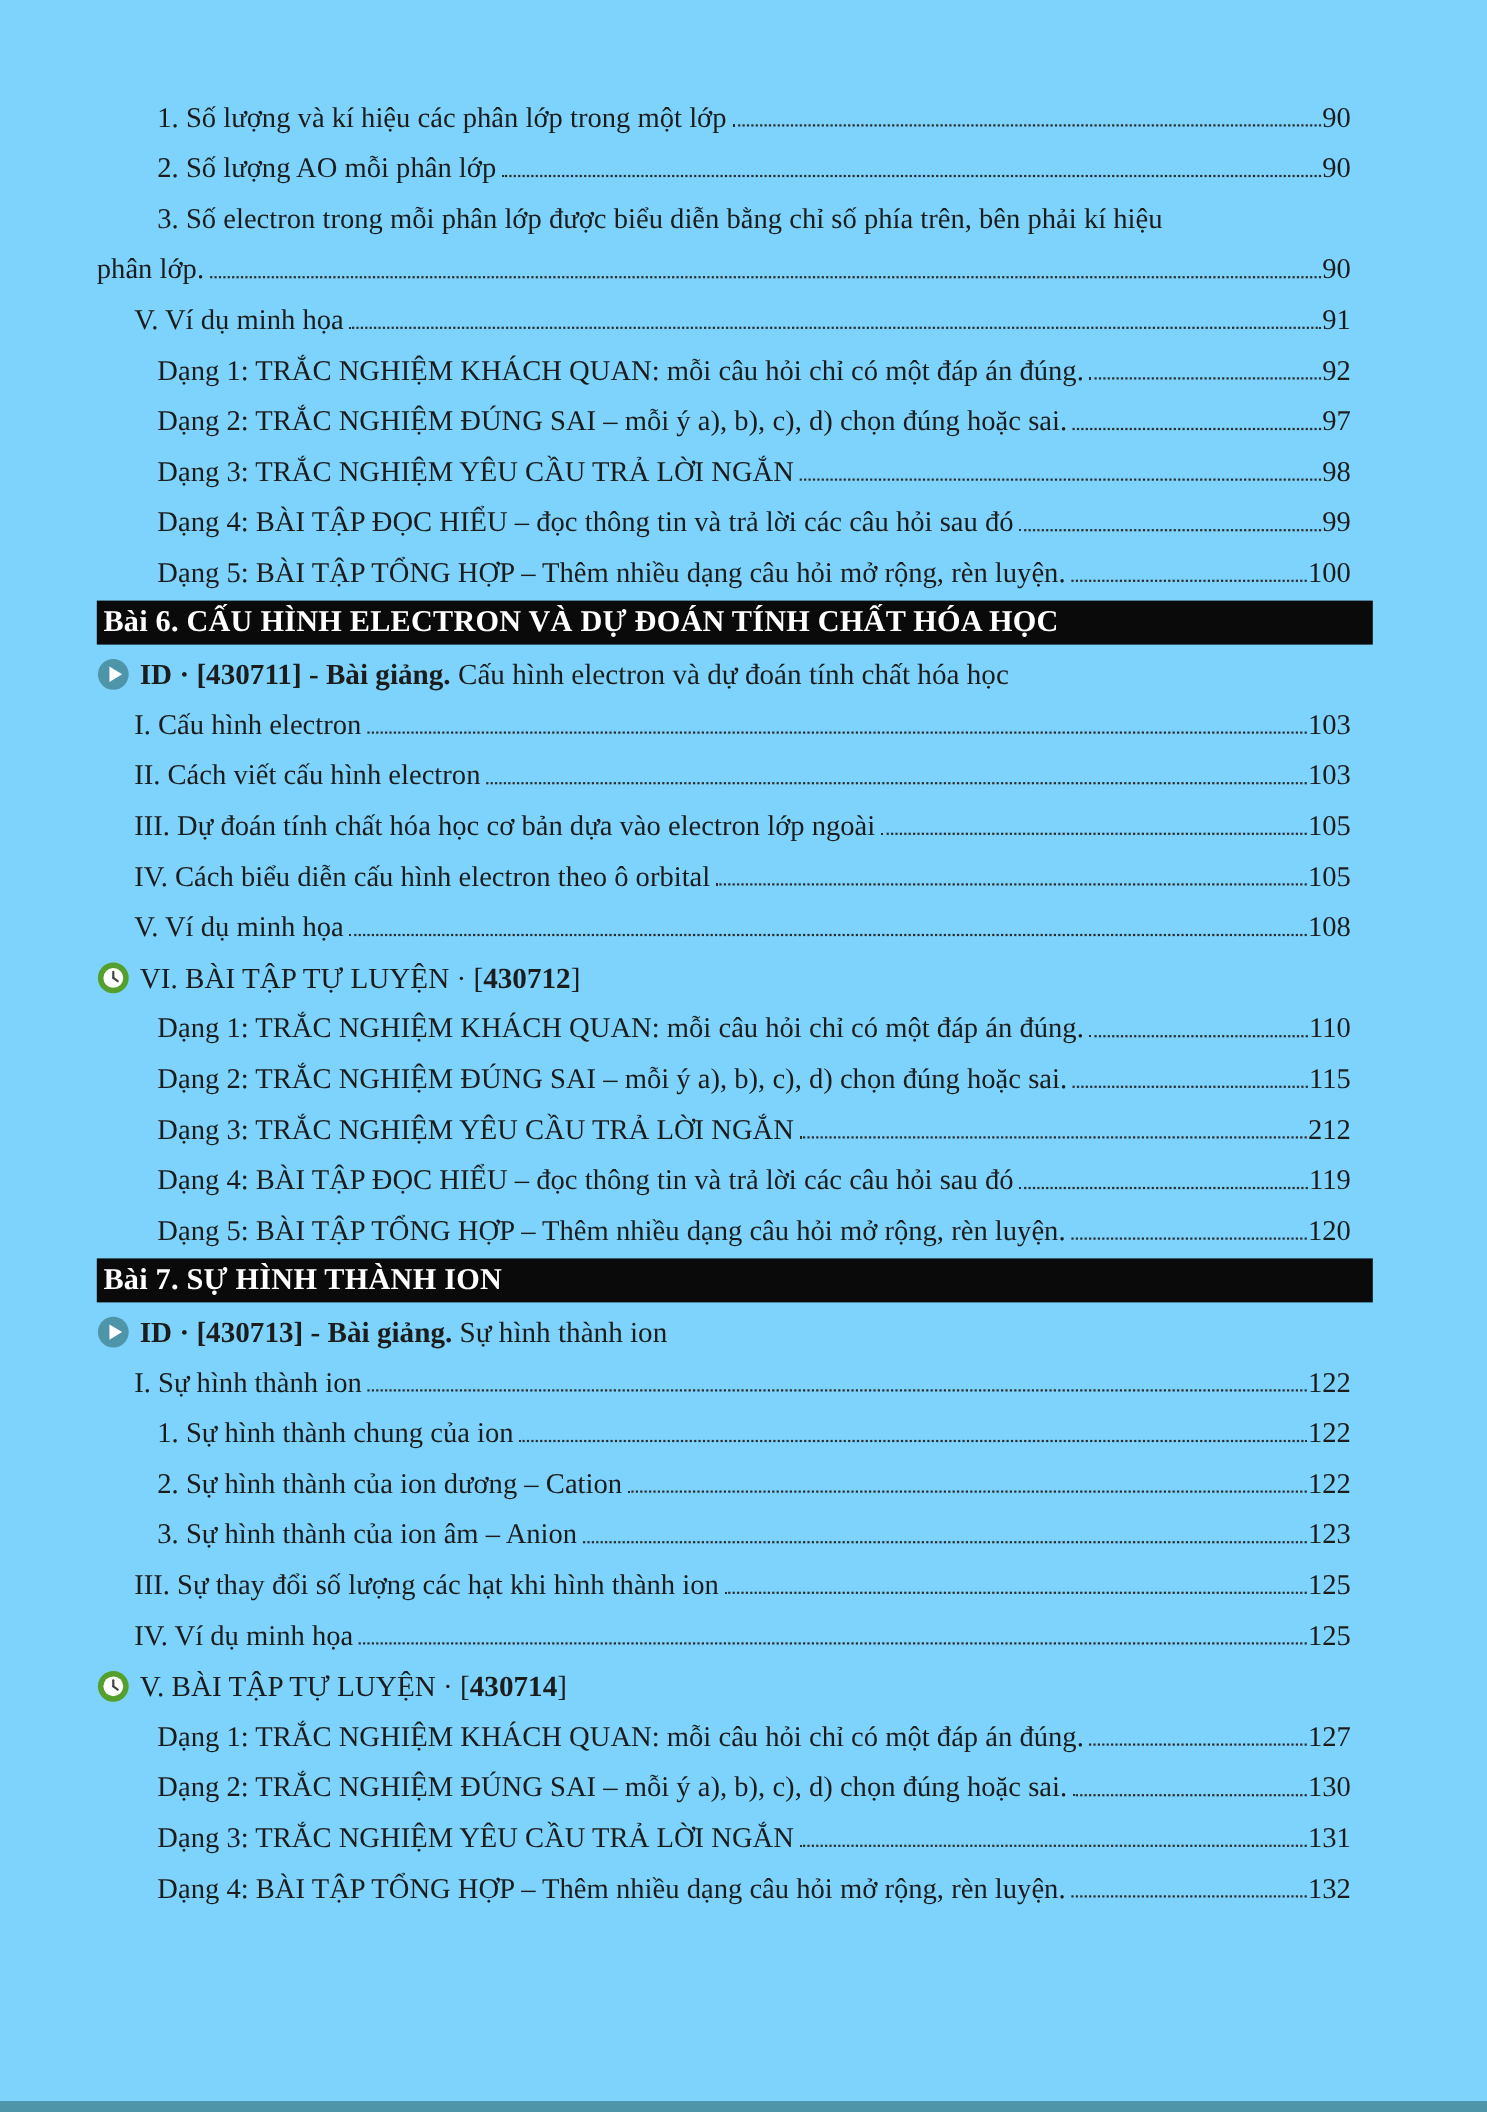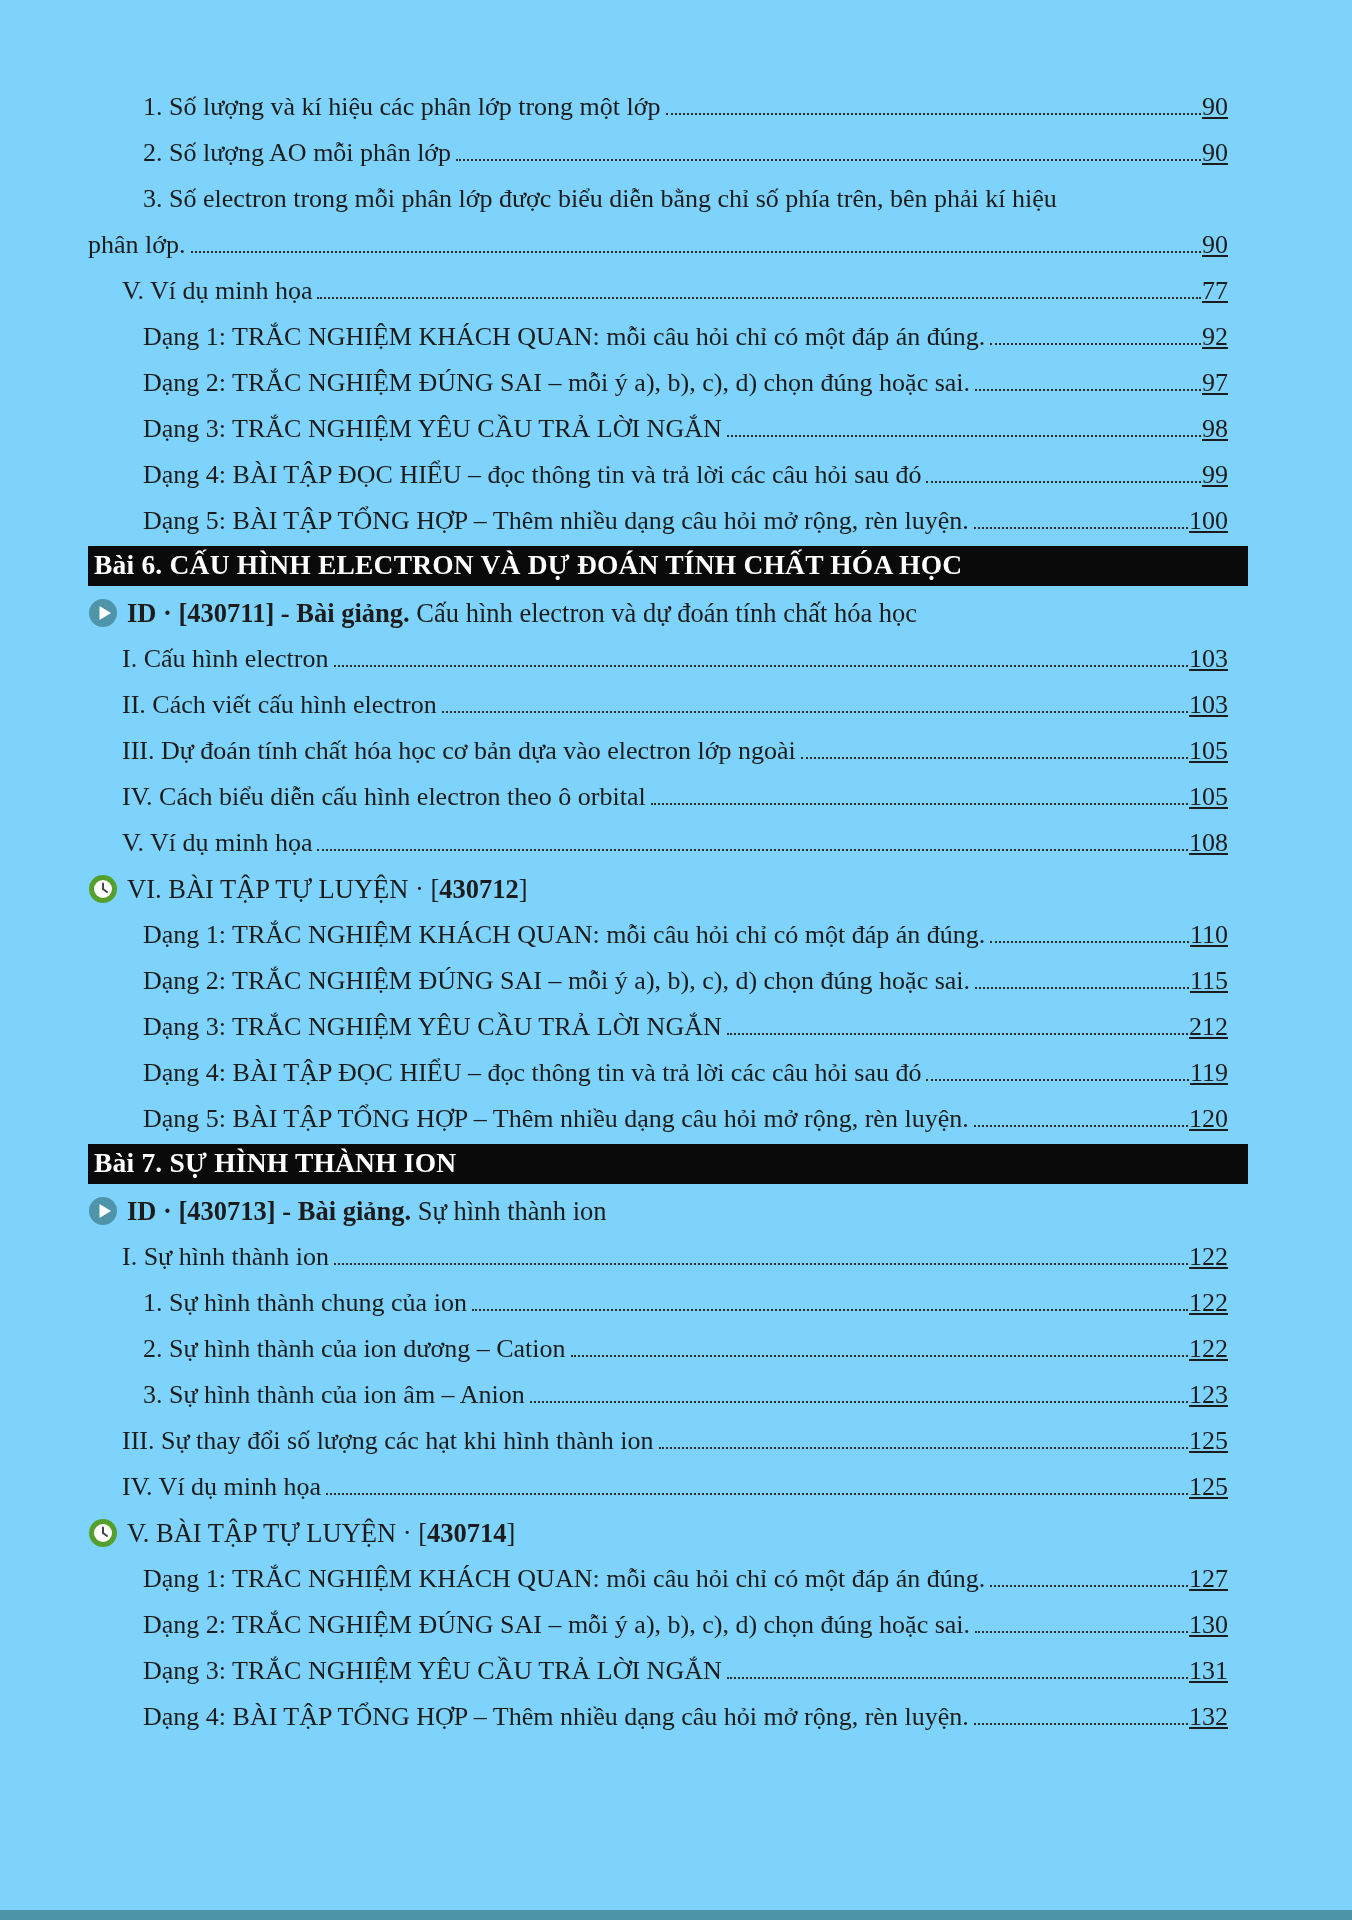--- a/index.html
+++ b/index.html
@@ -15,21 +15,21 @@
   .entry-row { display:flex; align-items:baseline; }
   .txt { font-size:26px; line-height:46px; white-space:nowrap; }
   .ind-none { padding-left:0; }
   .ind-main { padding-left:34px; }
   .ind-sub  { padding-left:55px; }
   .dots {
     flex:1 1 auto; min-width:10px; height:3px;
     border-bottom:2.6px dotted #2b2b2b;
     margin-left:5px; margin-right:1px;
   }
-  .pg { font-size:26px; line-height:46px;text-decoration:underline; }
+  .pg { font-size:26px; line-height:46px; }
   .header-row { padding-top:2px; }
   .header-bar {
     height:40px; width:calc(100% + 20px);
     background:var(--header-bg,#0a0a0a); color:var(--header-text,#ffffff);
     display:flex; align-items:center;
     font-weight:bold; font-size:27.5px; letter-spacing:.2px;
     padding:0 10px 3px 6px; white-space:nowrap;
   }
   .icon-row { display:flex; align-items:center; }
   .icon { width:30px; height:30px; flex:0 0 30px; margin-right:9px; display:inline-flex; }
@@ -60,21 +60,21 @@
         <span class="txt ind-sub">3. Số electron trong mỗi phân lớp được biểu diễn bằng chỉ số phía trên, bên phải kí hiệu</span>
       </div>
       <div class="toc-row entry-row">
         <span class="txt ind-none">phân lớp.</span>
         <span class="dots"></span>
         <span class="pg">90</span>
       </div>
       <div class="toc-row entry-row">
         <span class="txt ind-main">V. Ví dụ minh họa</span>
         <span class="dots"></span>
-        <span class="pg">77</span>
+        <span class="pg">91</span>
       </div>
       <div class="toc-row entry-row">
         <span class="txt ind-sub">Dạng 1: TRẮC NGHIỆM KHÁCH QUAN: mỗi câu hỏi chỉ có một đáp án đúng.</span>
         <span class="dots"></span>
         <span class="pg">92</span>
       </div>
       <div class="toc-row entry-row">
         <span class="txt ind-sub">Dạng 2: TRẮC NGHIỆM ĐÚNG SAI – mỗi ý a), b), c), d) chọn đúng hoặc sai.</span>
         <span class="dots"></span>
         <span class="pg">97</span>

